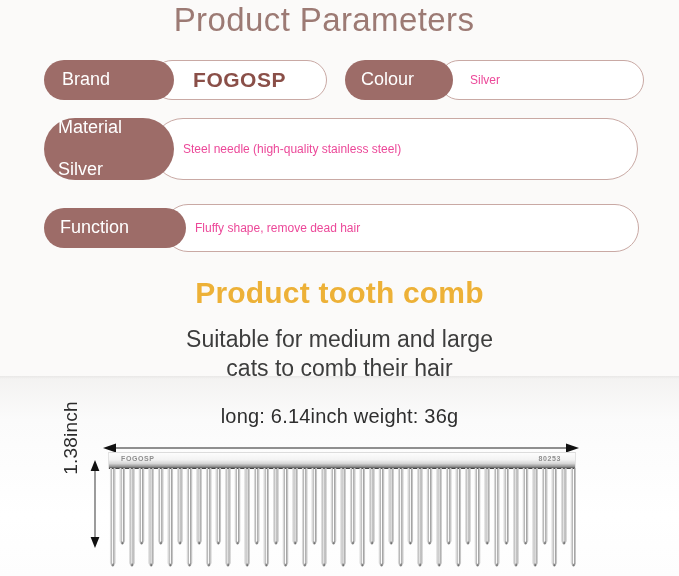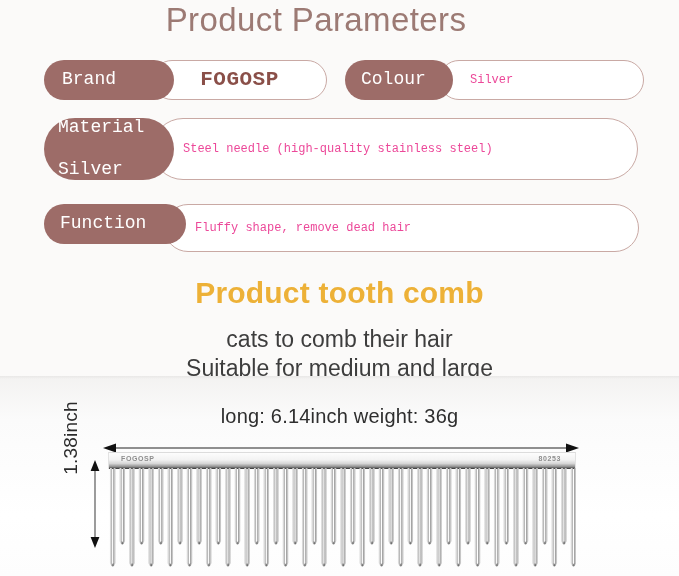--- a/index.html
+++ b/index.html
@@ -20,43 +20,42 @@
     width: 679px;
     height: 576px;
     background: #fbfaf9;
     overflow: hidden;
   }
 
   
   .page-title {
     position: absolute;
     top: 1px;
-    left: 0;
+    left: 8px;
     width: 632px;
     text-align: center;
     font-size: 33px;
     font-weight: 300;
     letter-spacing: 0.4px;
     color: #9c7a74;
     font-family: "Liberation Sans", sans-serif;
   }
 
   
   .specs {
     position: absolute;
     top: 60px;
     left: 0;
     width: 679px;
   }
 
   .spec-row {
     position: absolute;
     display: flex;
-    align-items: flex-start;
-    font-family: Liberation Mono, monospace;
+    align-items: center;
   }
 
   .spec-label {
     position: relative;
     z-index: 3;
     background: #9d6c68;
     color: #ffffff;
     border-radius: 999px;
     display: flex;
     flex-direction: column;
@@ -296,22 +295,22 @@
       <div class="spec-value">
         <span>Fluffy shape, remove dead hair</span>
       </div>
     </div>
 
   </div>
 
   <div class="headline">Product tooth comb</div>
 
   <div class="subhead">
+    <span>Suitable for medium and large</span>
     <span>cats to comb their hair</span>
-    <span>Suitable for medium and large</span>
   </div>
 
   <div class="photo-band">
 
     <div class="dimension-line">long: 6.14inch   weight: 36g</div>
 
     <svg class="h-arrow" viewBox="0 0 476 12">
       <line x1="10" y1="6" x2="466" y2="6" stroke="#222" stroke-width="1.1"></line>
       <polygon points="0,6 13,1.4 13,10.6" fill="#111"></polygon>
       <polygon points="476,6 463,1.4 463,10.6" fill="#111"></polygon>

